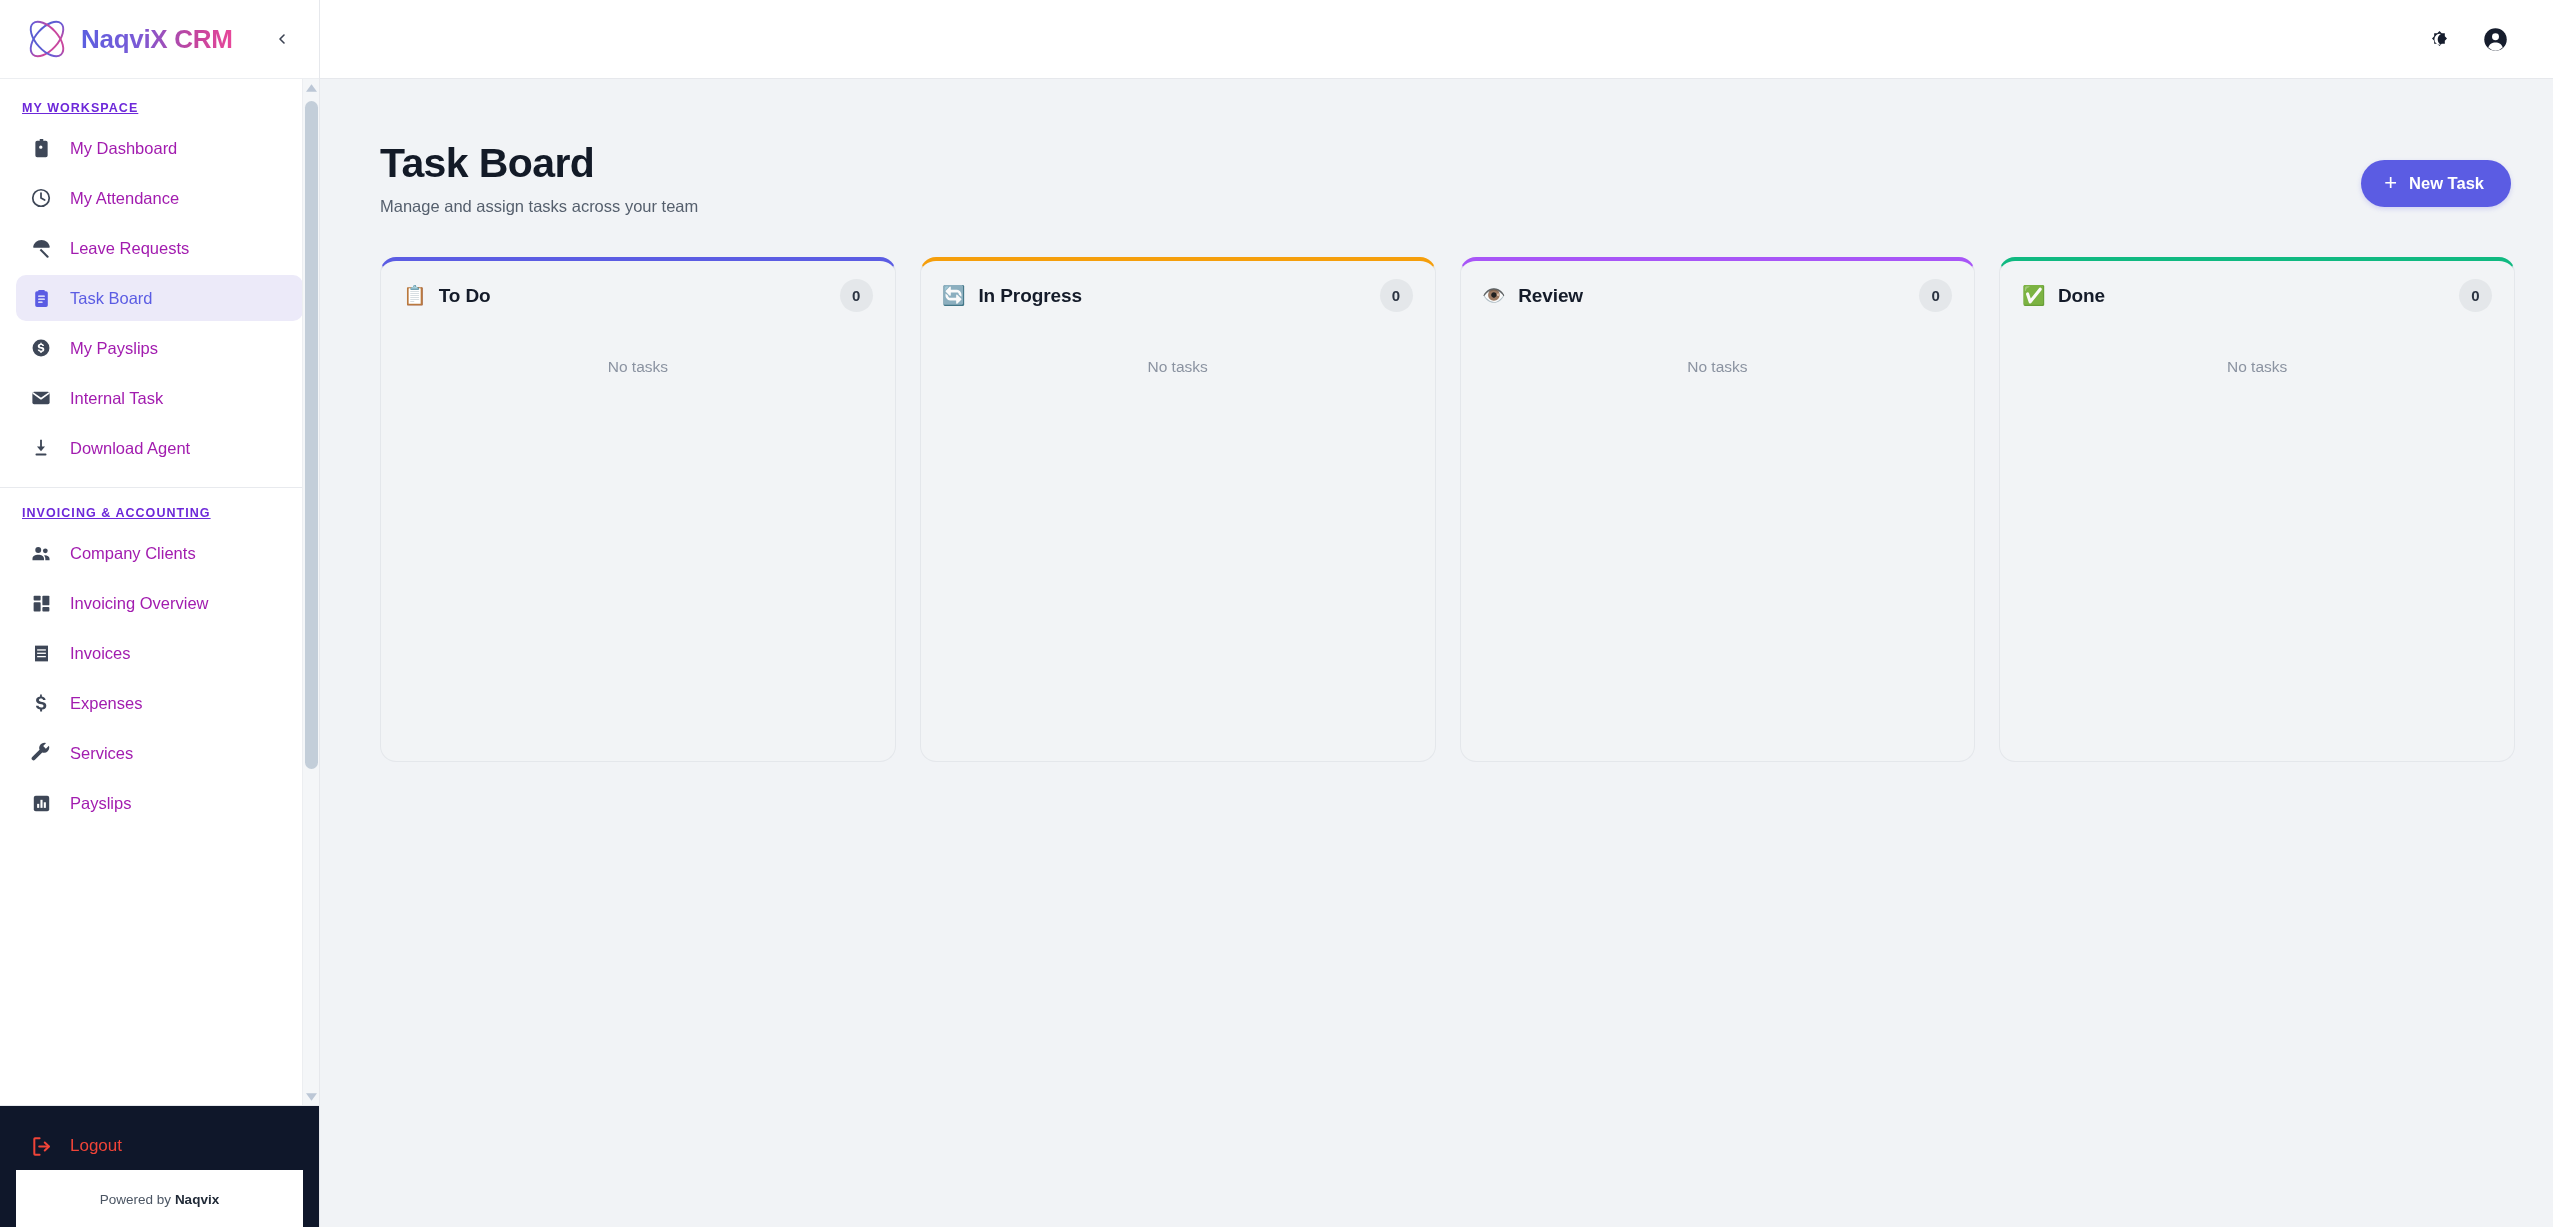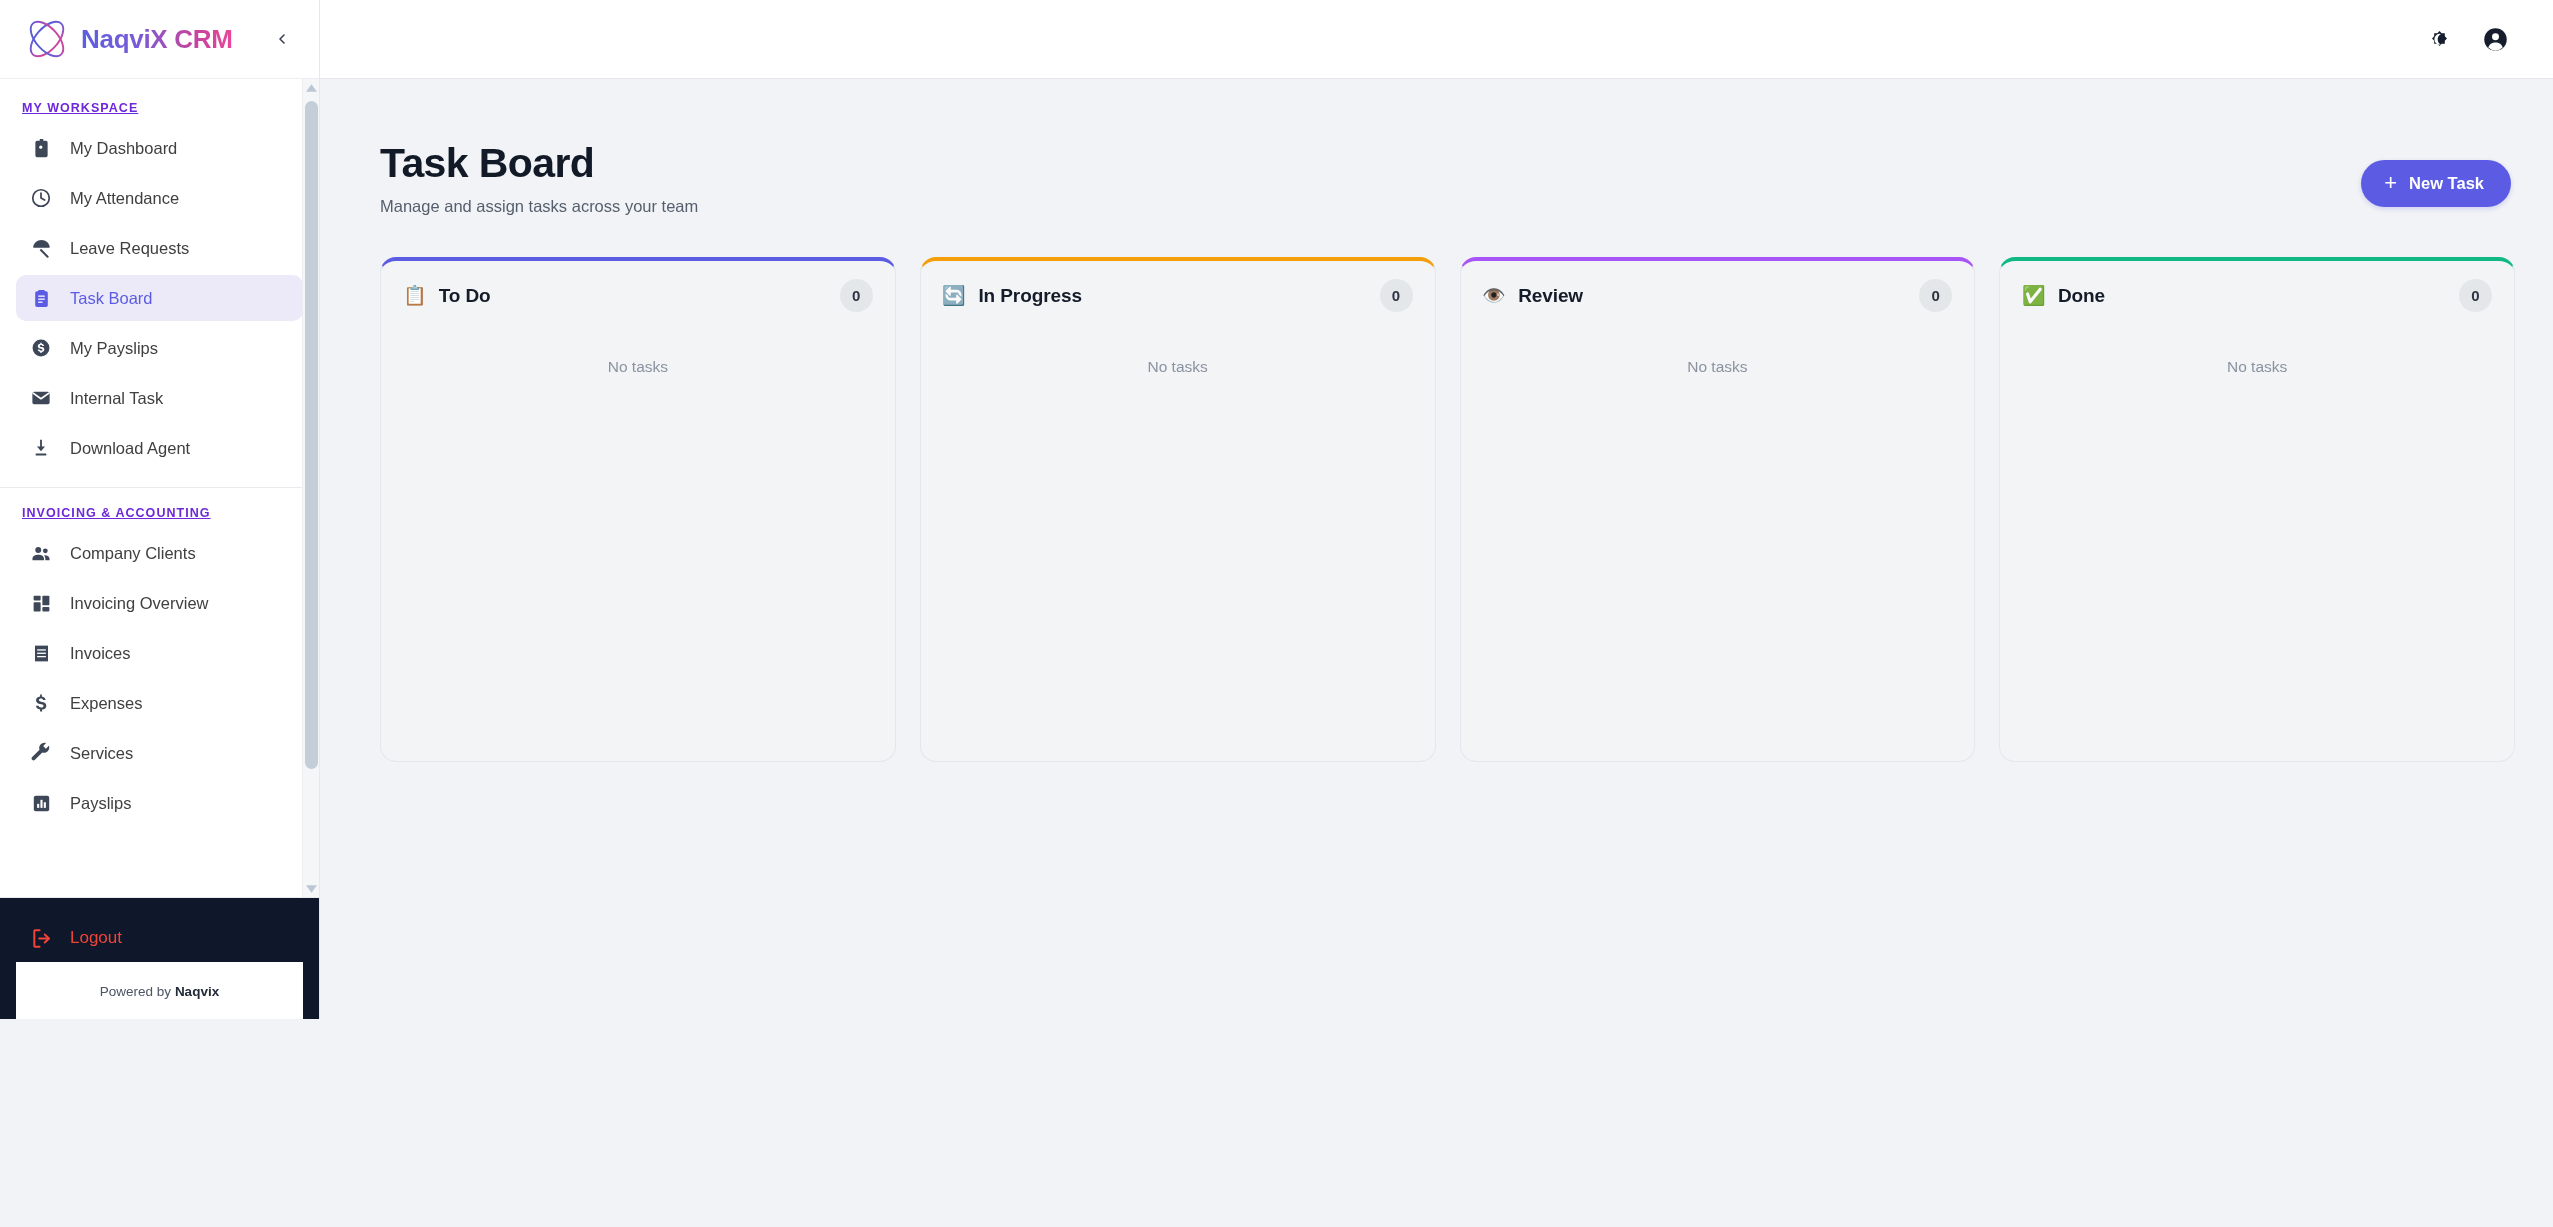--- a/index.html
+++ b/index.html
@@ -19,21 +19,21 @@
 
   .app {
     display: flex;
     width: 2553px;
     height: 1227px;
   }
 
   
   .sidebar {
     width: 320px;
-    height: 1019px;
+    height: 1227px;
     background: #ffffff;
     border-right: 1px solid #e6e8ec;
     display: flex;
     flex-direction: column;
     position: relative;
     flex: 0 0 320px;
   }
 
   .sidebar-brand {
     height: 79px;
@@ -94,21 +94,21 @@
 
   .nav-list { padding: 2px 16px 0 16px; }
 
   .nav-item {
     display: flex;
     align-items: center;
     height: 46px;
     padding: 0 12px 0 12px;
     border-radius: 10px;
     cursor: pointer;
-    color: #404040;
+    color: #a21caf;
     font-size: 16.5px;
     margin-bottom: 4px;
   }
 
   .nav-item.active {
     background: #eceaf9;
     color: #5b5ce3;
     font-weight: 500;
   }
   .nav-item.active .nav-icon { color: #5b5ce3; }

